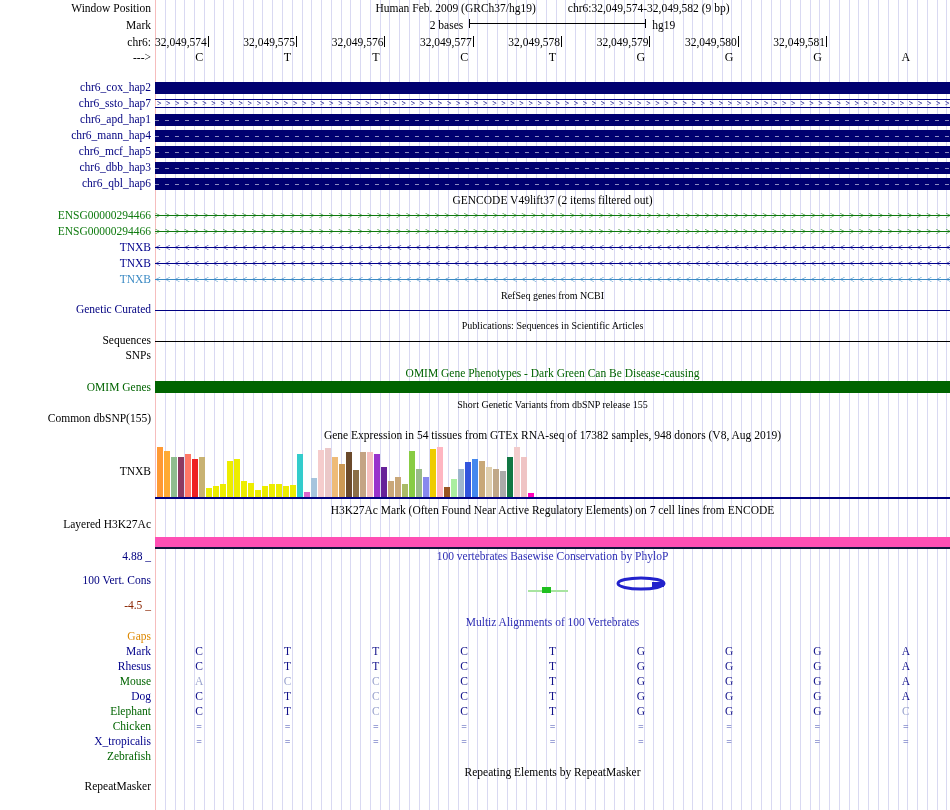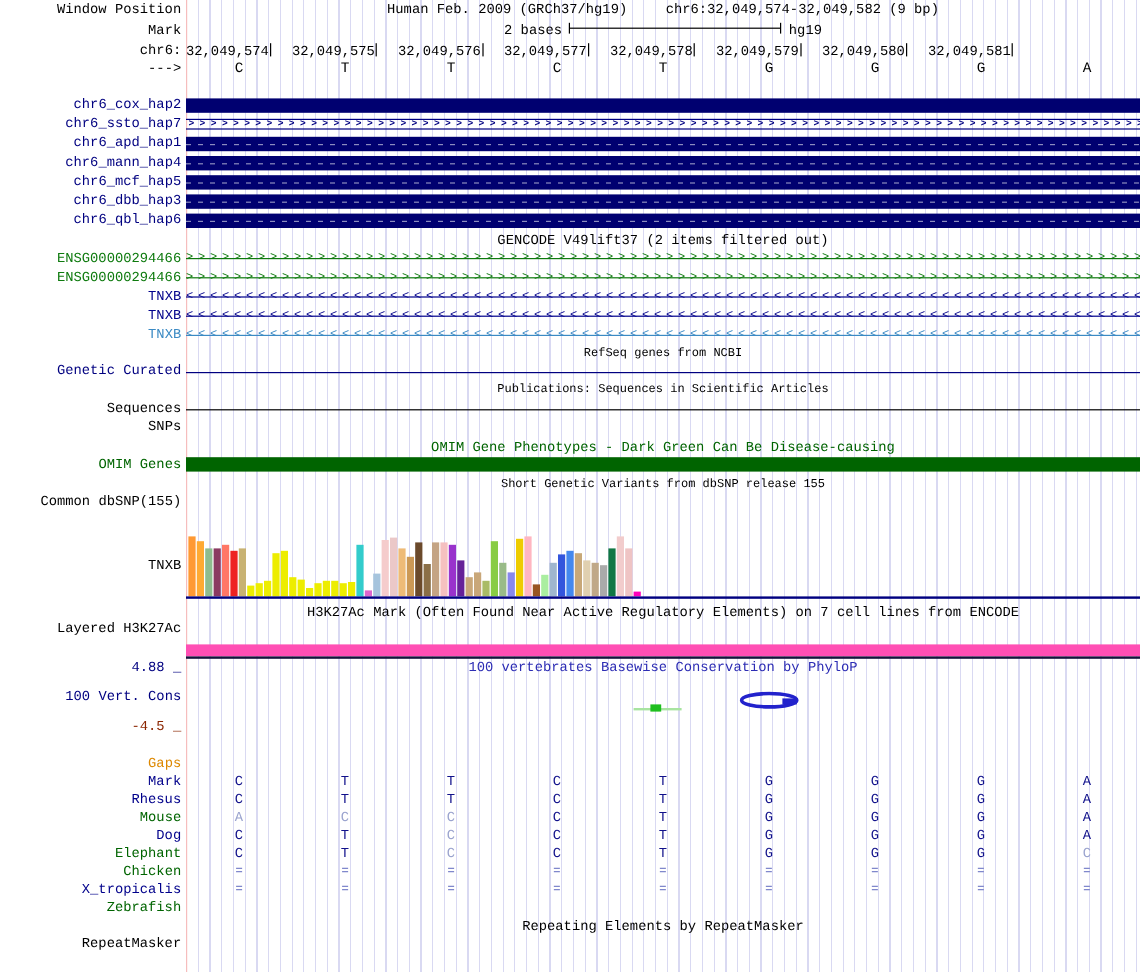--- a/index.html
+++ b/index.html
@@ -1,17 +1,17 @@
 <!DOCTYPE html>
 <html><head>
 <meta charset="utf-8">
 <style>
   html,body{margin:0;padding:0;background:#fff}
   .screen{position:relative;width:950px;height:810px;background:#fff;overflow:hidden;
-          font-family:Liberation Mono, monospace;font-size:11.5px;color:#000}
+          font-family:Liberation Serif, serif;font-size:11.5px;color:#000}
   .grid{position:absolute;left:155px;top:0;width:795px;height:810px;
         background:repeating-linear-gradient(90deg,#D9D9F2 0,#D9D9F2 1px,transparent 1px,transparent 9.77px)}
   .redline{position:absolute;left:155px;top:0;width:1px;height:810px;background:#F6BDBD}
   .lbl{position:absolute;left:0;width:151px;height:13px;line-height:13px;text-align:right;white-space:nowrap}
   .title{position:absolute;left:155px;width:795px;height:13px;line-height:13px;text-align:center;white-space:nowrap}
   .small{font-size:10px}
   .navy{color:#000080}.dgreen{color:#006400}.blue2{color:#2D2DB4}
   .maroon{color:#8B2500}
   .hrow{position:absolute;left:155px;width:795px;height:13px;line-height:13px;display:flex;justify-content:center;gap:32px;white-space:nowrap}
   .ruler{display:inline-block;width:175px;height:9px;border-left:1px solid #000;border-right:1px solid #000;
@@ -127,20 +127,21 @@
   <div class="hline" style="top:341px;height:1px;background:#000"></div>
   <div class="lbl" style="top:349px">SNPs</div>
 
   <div class="title dgreen" style="top:367px">OMIM Gene Phenotypes - Dark Green Can Be Disease-causing</div>
   <div class="lbl dgreen" style="top:381px">OMIM Genes</div>
   <div class="hline" style="top:381px;height:12px;background:#006400"></div>
 
   <div class="title small" style="top:398px">Short Genetic Variants from dbSNP release 155</div>
   <div class="lbl" style="top:412px">Common dbSNP(155)</div>
 
+  <div class="title" style="top:429px">Gene Expression in 54 tissues from GTEx RNA-seq of 17382 samples, 948 donors (V8, Aug 2019)</div>
   <div class="lbl" style="top:465px">TNXB</div>
   <div class="gtexbars">
       <i style="height: 50px; background: rgb(255, 153, 51);"></i>
       <i style="height: 46px; background: rgb(255, 170, 51);"></i>
       <i style="height: 40px; background: rgb(143, 188, 143);"></i>
       <i style="height: 40px; background: rgb(139, 58, 98);"></i>
       <i style="height: 43px; background: rgb(255, 119, 102);"></i>
       <i style="height: 38px; background: rgb(238, 34, 34);"></i>
       <i style="height: 40px; background: rgb(200, 178, 114);"></i>
       <i style="height: 9px; background: rgb(237, 237, 0);"></i>
@@ -202,20 +203,21 @@
   <div class="title blue2" style="top:550px">100 vertebrates Basewise Conservation by PhyloP</div>
   <div class="lbl navy" style="top:574px">100 Vert. Cons</div>
   <div class="consline"></div>
   <div class="conssq"></div>
   <svg class="consG" viewBox="0 0 52 15">
     <ellipse cx="25" cy="7.5" rx="23" ry="5.6" fill="none" stroke="#2222CC" stroke-width="3"></ellipse>
     <rect x="36" y="6" width="12" height="5" fill="#2222CC"></rect>
   </svg>
   <div class="lbl maroon" style="top:599px">-4.5 _</div>
 
+  <div class="title blue2" style="top:616px">Multiz Alignments of 100 Vertebrates</div>
   <div>
       <div class="lbl" style="top: 630px; color: rgb(221, 136, 0);">Gaps</div>
       <div class="lbl" style="top: 645px; color: rgb(0, 0, 139);">Mark</div>
       <div class="cells letters" style="top: 645px;">
         <span class="d">C</span>
         <span class="d">T</span>
         <span class="d">T</span>
         <span class="d">C</span>
         <span class="d">T</span>
         <span class="d">G</span>

